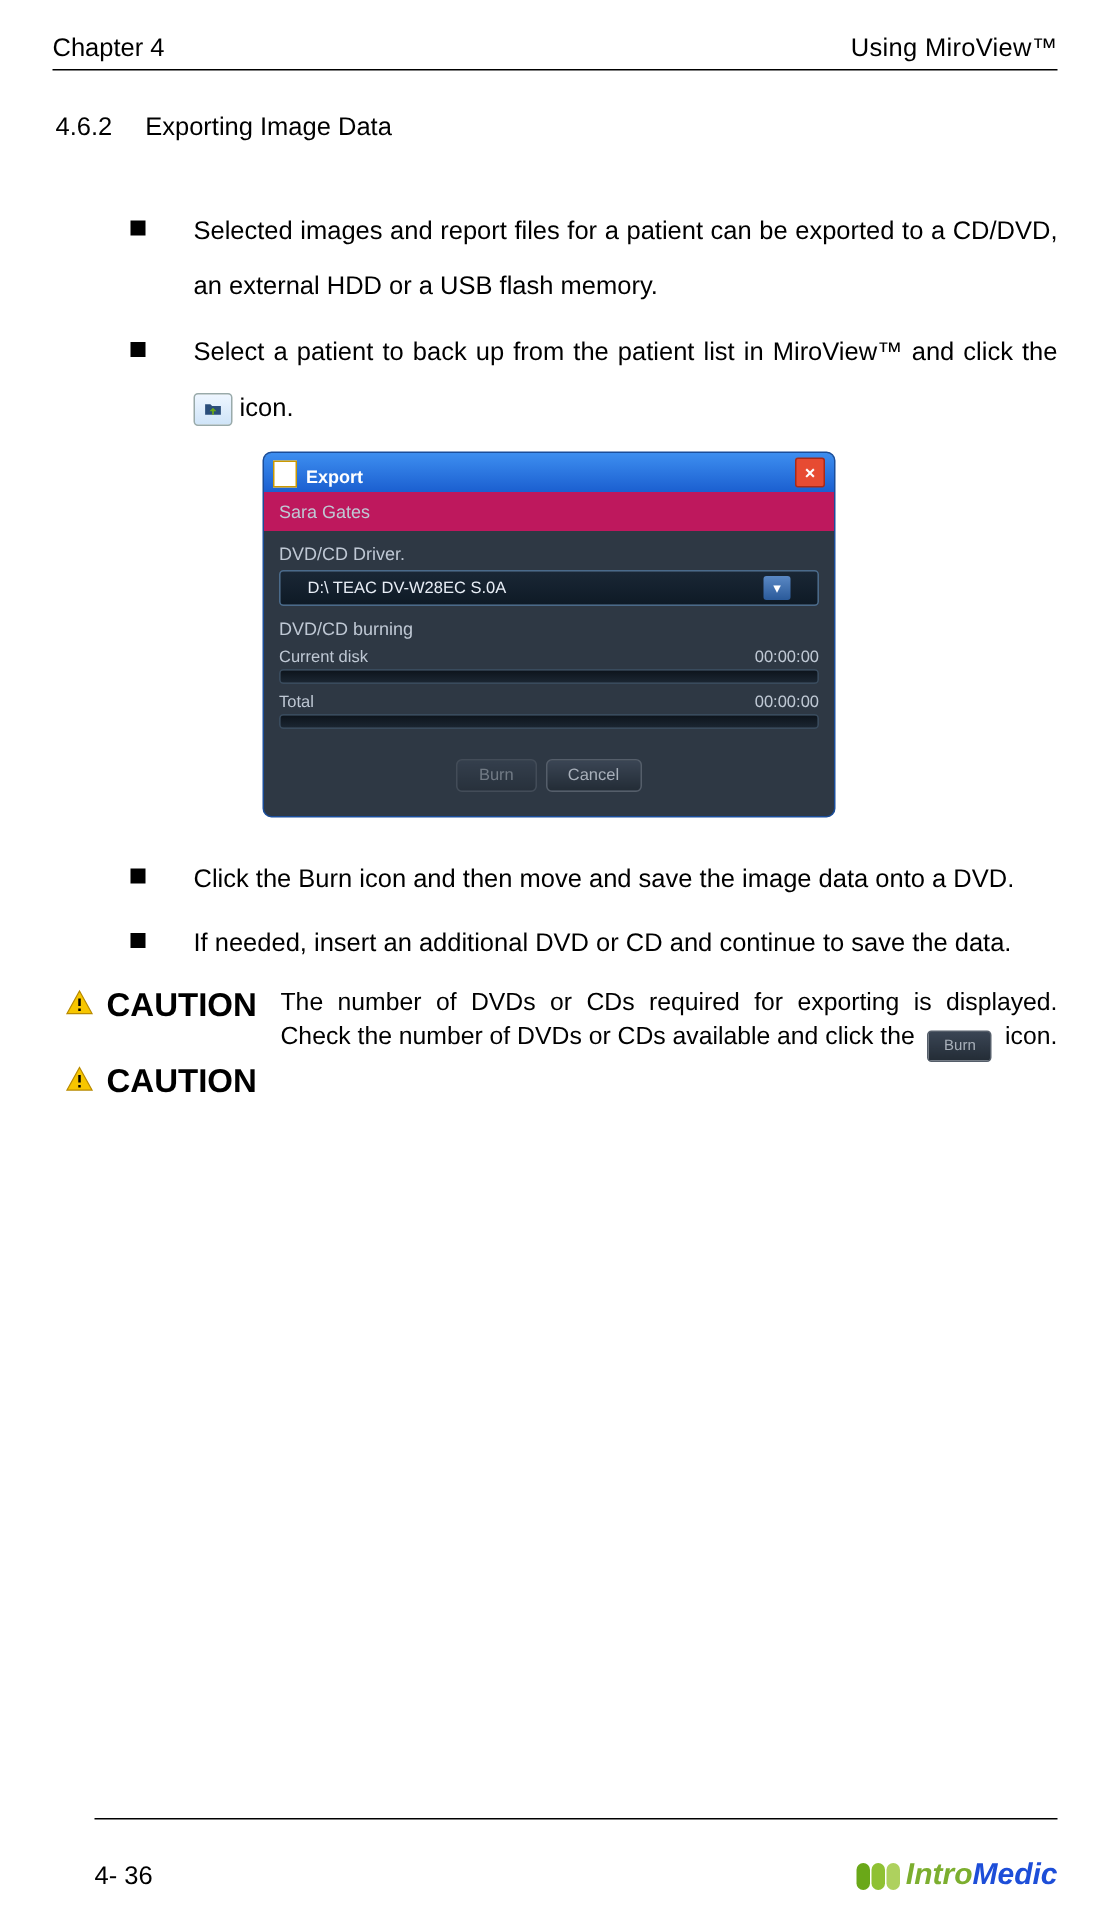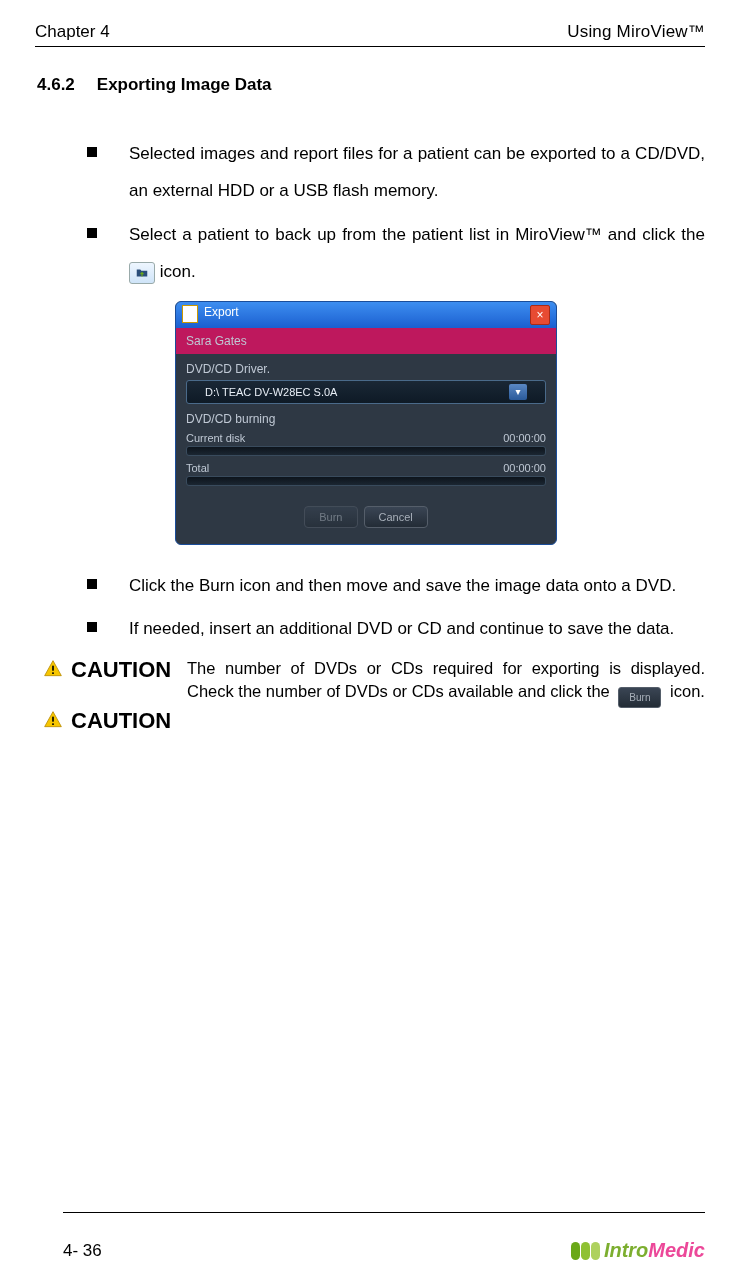--- a/index.html
+++ b/index.html
@@ -23,21 +23,21 @@
     font-size: 17px;
     padding-bottom: 4px;
     border-bottom: 1.5px solid #000;
   }
   .right-hdr {
     letter-spacing: 0.2px;
   }
   .section-title {
     display: flex;
     gap: 22px;
-    font-weight: bold;
+    font-weight: normal;
     font-size: 17px;
     margin: 28px 0 40px 2px;
   }
   .body-list {
     list-style: none;
     padding: 0;
     margin: 0 0 0 52px;
   }
   .body-list > li {
     position: relative;
@@ -80,25 +80,26 @@
     border: 1px solid #1a4d9a;
     background: #2e3844;
     border-radius: 6px;
     overflow: hidden;
     font-size: 12px;
     color: #bfc8d4;
   }
   .dlg-titlebar {
     background: linear-gradient(#3d8ef0,#1b5fd0);
     display: flex;
-    align-items: flex-start;
+    align-items: flex-end;
     padding: 3px 6px;
     gap: 6px;
     color: #fff;
     font-size: 12px;
+    font-weight: bold;
   }
   .dlg-titlebar .doc-icon {
     width: 14px; height: 16px;
     background: #fff;
     border: 1px solid #c90;
     position: relative;
   }
   .dlg-close {
     margin-left: auto;
     width: 18px; height: 18px;
@@ -183,21 +184,21 @@
     border-top: 1.5px solid #000;
     padding-top: 26px;
     display: flex;
     justify-content: space-between;
     align-items: center;
     font-size: 17px;
     margin-left: 28px;
   }
   .logo { display: flex; align-items: center; gap: 4px; font-style: italic; font-weight: bold; font-size: 20px; }
   .logo .green { color: #7cae2f; }
-  .logo .grey { color: #ec4899; }
+  .logo .grey { color: #1d4ed8; }
   .logo-mark { display:inline-flex; gap:1px; }
   .logo-dot { width:9px; height:18px; border-radius:5px; }
   .d1 { background:#6aa818; } .d2 { background:#8fc133; } .d3 { background:#aed15e; }
 </style>
 </head>
 <body>
 
 <div class="page">
   <div class="top-header">
     <span>Chapter 4</span>

